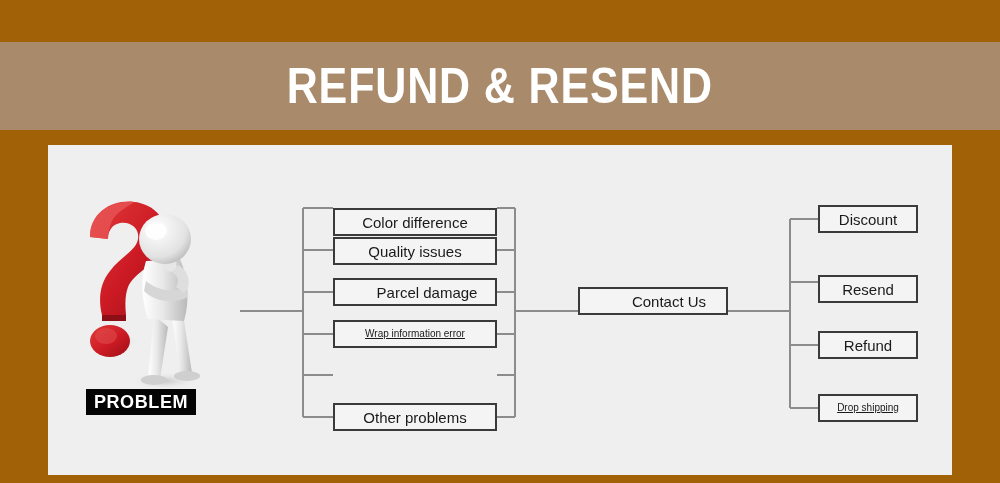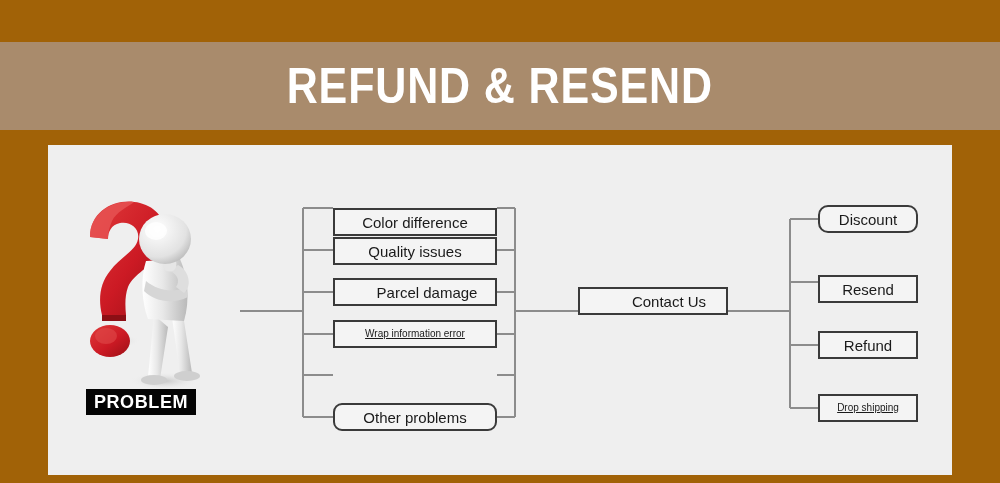--- a/index.html
+++ b/index.html
@@ -92,28 +92,28 @@
   }
   .node.small { font-size: 10px; text-decoration: underline; }
 
   
   .col-mid { left: 285px; width: 164px; height: 28px; }
   .m1 { top: 63px; }
   .m2 { top: 92px; }
   .m3 { top: 133px; padding-left: 24px; }
   .m4 { top: 175px; }
   .m5 { top: 216px; }
-  .m6 { top: 258px; border-radius: 9px; }
+  .m6 { top: 258px; }
 
   
   .col-hub { left: 530px; top: 142px; width: 150px; height: 28px; padding-left: 32px; }
 
   
   .col-right { left: 770px; width: 100px; height: 28px; }
-  .r1 { top: 60px; border-radius: 10px; }
+  .r1 { top: 60px; }
   .r2 { top: 130px; }
   .r3 { top: 186px; }
   .r4 { top: 249px; }
 </style>
 </head>
 <body>
 
 <div id="page">
 
   <div id="banner">

